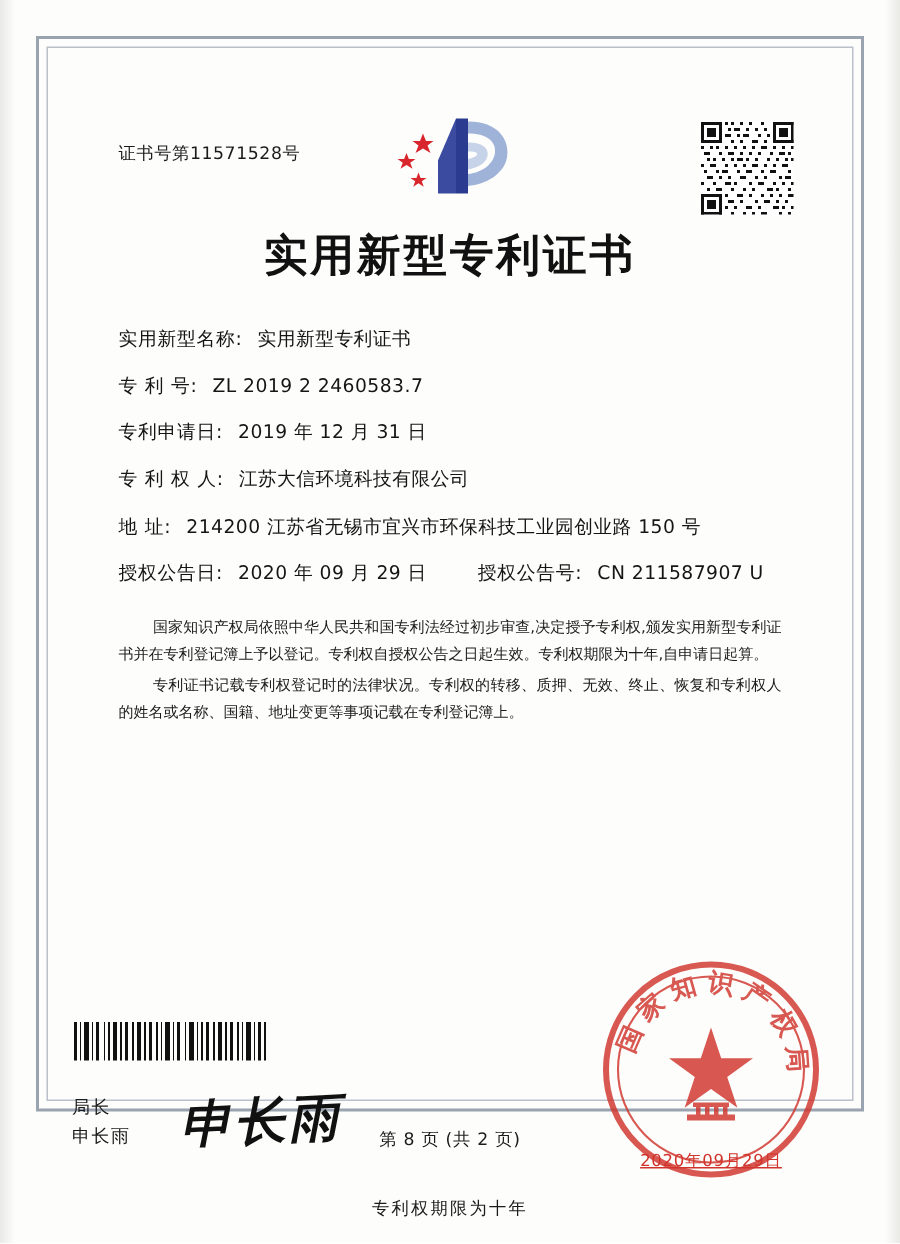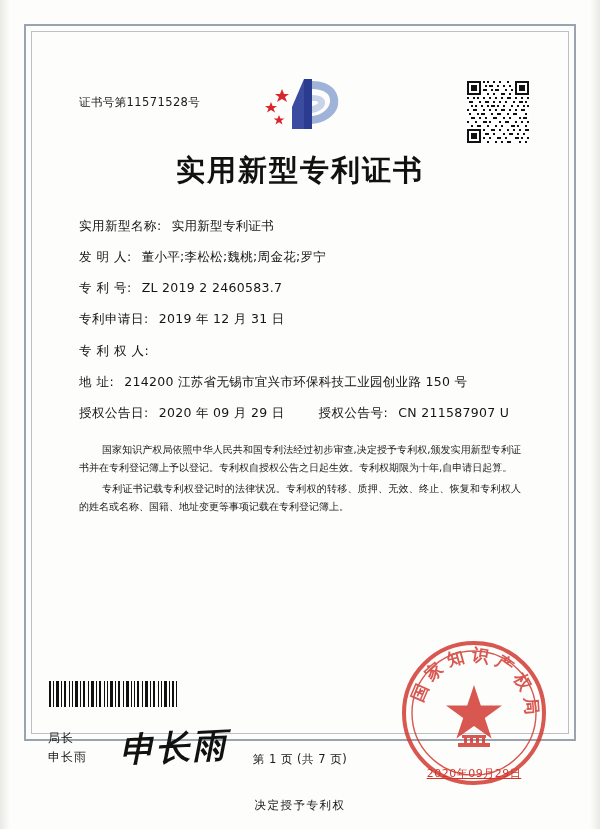--- a/index.html
+++ b/index.html
@@ -382,33 +382,30 @@
     </div>
 
     <div class="doc-title">实用新型专利证书</div>
 
     <div class="fields">
       <div class="frow">
         <span class="flabel">实用新型名称:</span>
         <span class="fvalue">实用新型专利证书</span>
       </div>
       <div class="frow">
-        <span class="flabel">发 明 人:</span>
-        <span class="fvalue">董小平;李松松;魏桃;周金花;罗宁</span>
-      </div>
-      <div class="frow">
         <span class="flabel">专 利 号:</span>
         <span class="fvalue">ZL 2019 2 2460583.7</span>
       </div>
       <div class="frow">
         <span class="flabel">专利申请日:</span>
         <span class="fvalue">2019 年 12 月 31 日</span>
       </div>
       <div class="frow">
         <span class="flabel">专 利 权 人:</span>
+        <span class="fvalue">江苏大信环境科技有限公司</span>
       </div>
       <div class="frow">
         <span class="flabel">地 址:</span>
         <span class="fvalue">214200 江苏省无锡市宜兴市环保科技工业园创业路 150 号</span>
       </div>
       <div class="frow dual">
         <span class="flabel">授权公告日:</span>
         <span class="fvalue">2020 年 09 月 29 日</span>
         <span class="seg2">
           <span class="flabel">授权公告号:</span>
@@ -486,15 +483,15 @@
 
         <path id="sealArc" d="M 22 74 A 52 52 0 0 1 126 74" fill="none"></path>
         <text font-family="DejaVu Serif, serif" font-size="17" font-weight="bold" fill="#d0342c" letter-spacing="6">
           <textPath href="#sealArc" startOffset="6%">国家知识产权局</textPath>
         </text>
       </g>
     </svg>
   </div>
   <div class="seal-date">2020年09月29日</div>
 
-  <div class="page-num">第 1 页 (共 7 页)</div>
-  <div class="footer-note">决定授予专利权</div>
+  <div class="page-num">第 8 页 (共 2 页)</div>
+  <div class="footer-note">专利权期限为十年</div>
 </div>
 
 </body></html>

